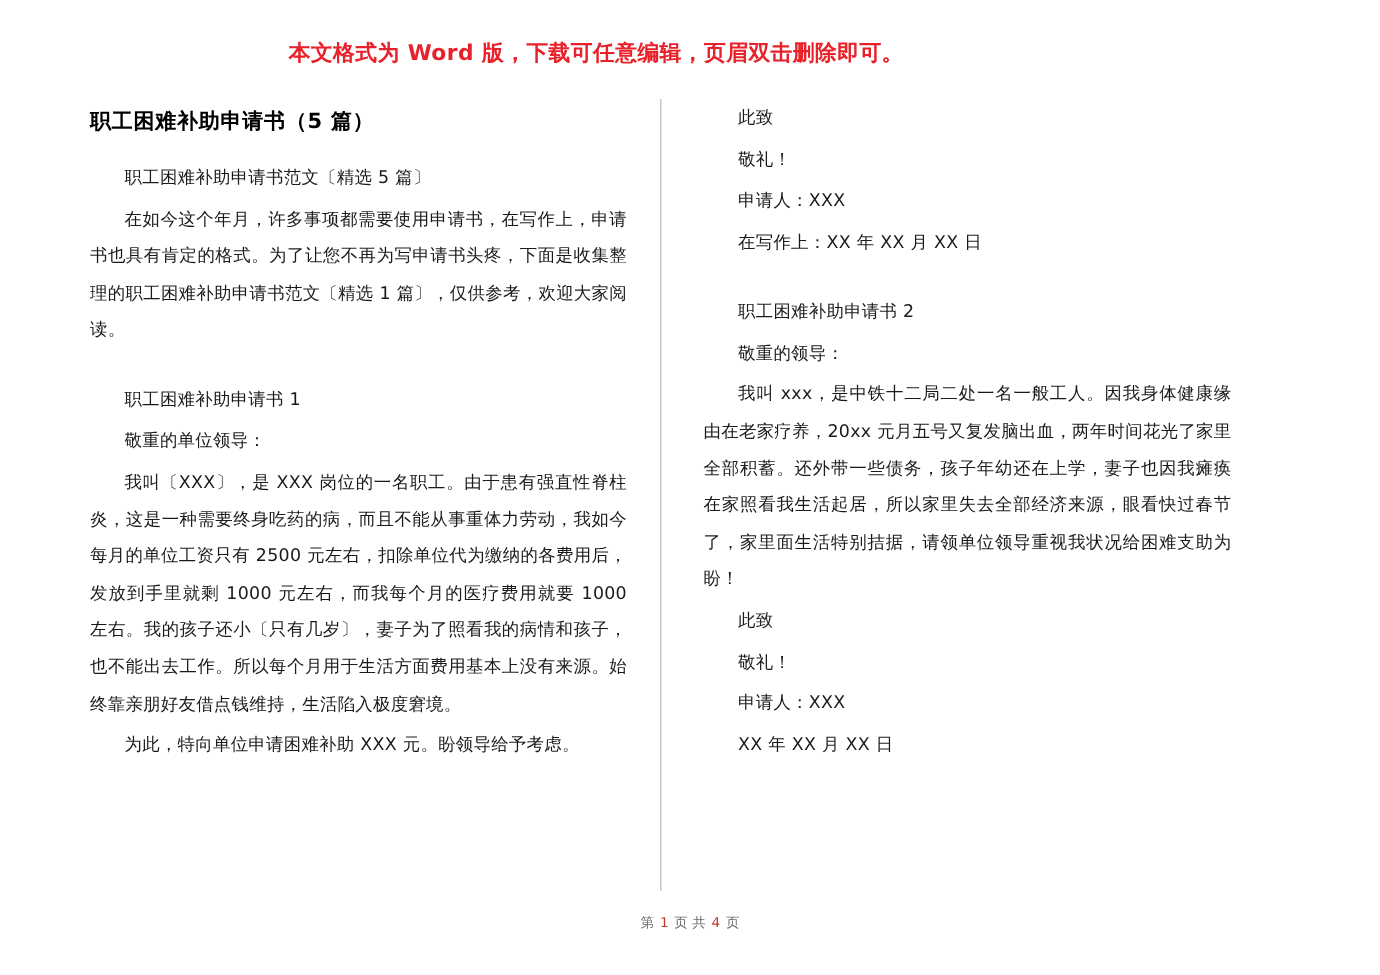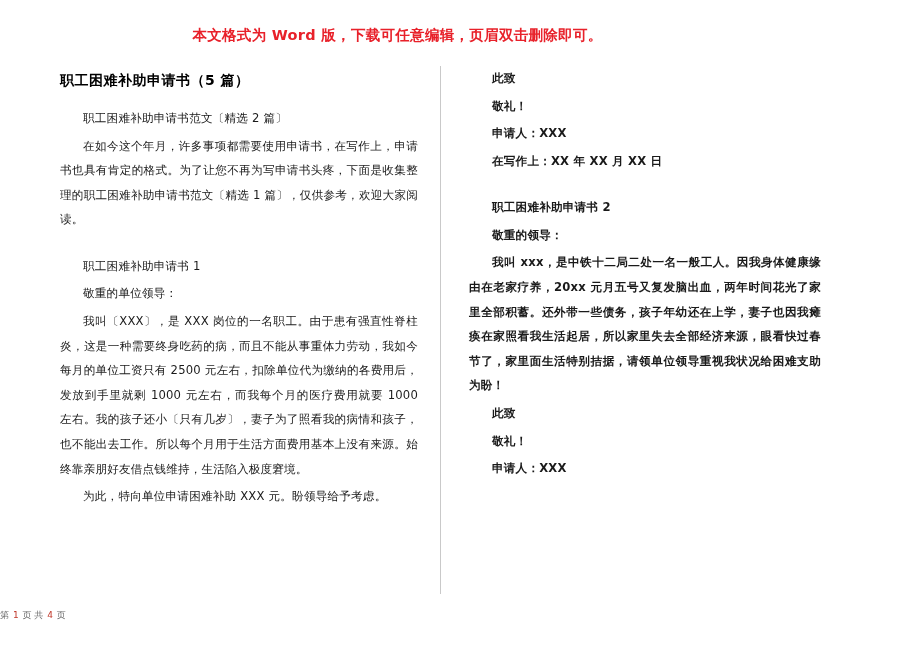--- a/index.html
+++ b/index.html
@@ -43,21 +43,20 @@
   }
   .col {
     width: 380px;
     box-sizing: border-box;
   }
   .col-left {
     padding-right: 22px;
   }
   .col-right {
     padding-left: 28px;
-    font-weight: bold;
   }
   .divider {
     width: 1px;
     background: #c9c9c9;
     height: 528px;
     margin: 0 0px;
     flex: 0 0 1px;
   }
   .doc-title {
     font-size: 14px;
@@ -80,62 +79,63 @@
     text-indent: 23px;
   }
   p.spacer-before {
     margin-top: 22px;
   }
   .footer {
     position: absolute;
     bottom: 28px;
     left: 0;
     width: 920px;
-    text-align: left;
+    text-align: center;
     font-size: 9px;
     color: #6b6b6b;
     font-family: "DejaVu Sans", sans-serif;
   }
   .footer .num {
     color: #c0392b;
     padding: 0 1px;
   }
 </style>
 </head>
 <body>
 
 <div class="page">
 
   <div class="banner">本文格式为 Word 版，下载可任意编辑，页眉双击删除即可。</div>
 
   <div class="columns">
 
     <div class="col col-left">
       <div class="doc-title">职工困难补助申请书（5 篇）</div>
-      <p class="para indent2">职工困难补助申请书范文〔精选 2 篇〕</p>
+      <p class="para indent2">职工困难补助申请书范文〔精选 5 篇〕</p>
       <p class="para indent2">在如今这个年月，许多事项都需要使用申请书，在写作上，申请书也具有肯定的格式。为了让您不再为写申请书头疼，下面是收集整理的职工困难补助申请书范文〔精选 1 篇〕，仅供参考，欢迎大家阅读。</p>
       <p class="para indent2 spacer-before">职工困难补助申请书 1</p>
       <p class="para indent2">敬重的单位领导：</p>
       <p class="para indent2">我叫〔XXX〕，是 XXX 岗位的一名职工。由于患有强直性脊柱炎，这是一种需要终身吃药的病，而且不能从事重体力劳动，我如今每月的单位工资只有 2500 元左右，扣除单位代为缴纳的各费用后，发放到手里就剩 1000 元左右，而我每个月的医疗费用就要 1000 左右。我的孩子还小〔只有几岁〕，妻子为了照看我的病情和孩子，也不能出去工作。所以每个月用于生活方面费用基本上没有来源。始终靠亲朋好友借点钱维持，生活陷入极度窘境。</p>
       <p class="para indent2">为此，特向单位申请困难补助 XXX 元。盼领导给予考虑。</p>
     </div>
 
     <div class="divider"></div>
 
     <div class="col col-right">
       <p class="para indent2">此致</p>
       <p class="para indent2">敬礼！</p>
       <p class="para indent2">申请人：XXX</p>
       <p class="para indent2">在写作上：XX 年 XX 月 XX 日</p>
       <p class="para indent2 spacer-before">职工困难补助申请书 2</p>
       <p class="para indent2">敬重的领导：</p>
       <p class="para indent2">我叫 xxx，是中铁十二局二处一名一般工人。因我身体健康缘由在老家疗养，20xx 元月五号又复发脑出血，两年时间花光了家里全部积蓄。还外带一些债务，孩子年幼还在上学，妻子也因我瘫痪在家照看我生活起居，所以家里失去全部经济来源，眼看快过春节了，家里面生活特别拮据，请领单位领导重视我状况给困难支助为盼！</p>
       <p class="para indent2">此致</p>
       <p class="para indent2">敬礼！</p>
       <p class="para indent2">申请人：XXX</p>
+      <p class="para indent2">XX 年 XX 月 XX 日</p>
     </div>
 
   </div>
 
   <div class="footer">
     <span>第</span>
     <span class="num">1</span>
     <span>页 共</span>
     <span class="num">4</span>
     <span>页</span>

